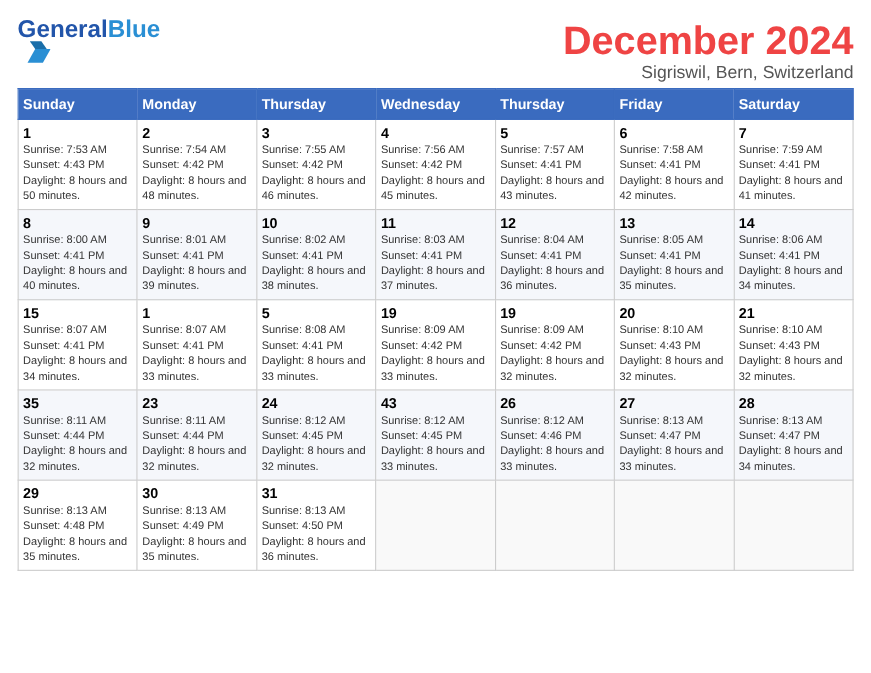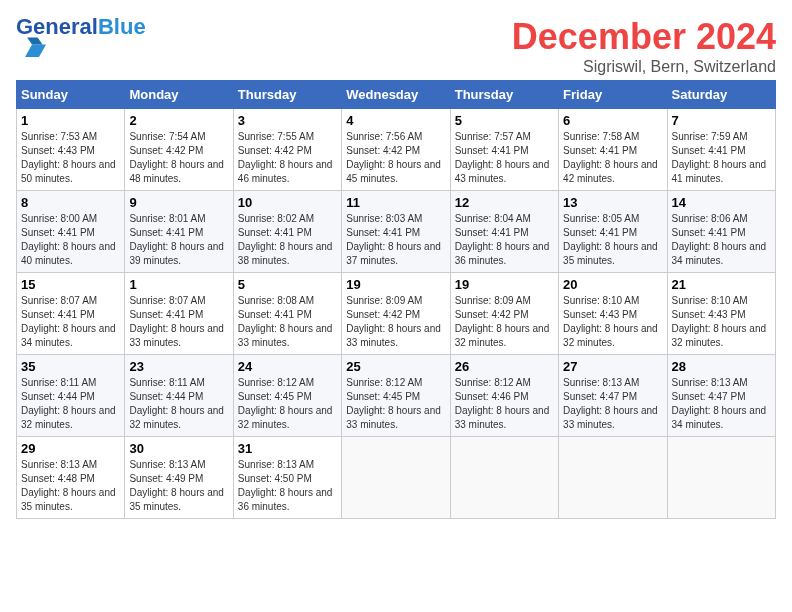--- a/index.html
+++ b/index.html
@@ -146,21 +146,21 @@
         <td><span class="day-number">5</span><span class="day-detail">Sunrise: 8:08 AM<br>Sunset: 4:41 PM<br>Daylight: 8 hours and 33 minutes.</span></td>
         <td><span class="day-number">19</span><span class="day-detail">Sunrise: 8:09 AM<br>Sunset: 4:42 PM<br>Daylight: 8 hours and 33 minutes.</span></td>
         <td><span class="day-number">19</span><span class="day-detail">Sunrise: 8:09 AM<br>Sunset: 4:42 PM<br>Daylight: 8 hours and 32 minutes.</span></td>
         <td><span class="day-number">20</span><span class="day-detail">Sunrise: 8:10 AM<br>Sunset: 4:43 PM<br>Daylight: 8 hours and 32 minutes.</span></td>
         <td><span class="day-number">21</span><span class="day-detail">Sunrise: 8:10 AM<br>Sunset: 4:43 PM<br>Daylight: 8 hours and 32 minutes.</span></td>
       </tr>
       <tr>
         <td><span class="day-number">35</span><span class="day-detail">Sunrise: 8:11 AM<br>Sunset: 4:44 PM<br>Daylight: 8 hours and 32 minutes.</span></td>
         <td><span class="day-number">23</span><span class="day-detail">Sunrise: 8:11 AM<br>Sunset: 4:44 PM<br>Daylight: 8 hours and 32 minutes.</span></td>
         <td><span class="day-number">24</span><span class="day-detail">Sunrise: 8:12 AM<br>Sunset: 4:45 PM<br>Daylight: 8 hours and 32 minutes.</span></td>
-        <td><span class="day-number">25</span><span class="day-detail">Sunrise: 8:12 AM<br>Sunset: 4:45 PM<br>Daylight: 8 hours and 33 minutes.</span></td>
+        <td><span class="day-number">43</span><span class="day-detail">Sunrise: 8:12 AM<br>Sunset: 4:45 PM<br>Daylight: 8 hours and 33 minutes.</span></td>
         <td><span class="day-number">26</span><span class="day-detail">Sunrise: 8:12 AM<br>Sunset: 4:46 PM<br>Daylight: 8 hours and 33 minutes.</span></td>
         <td><span class="day-number">27</span><span class="day-detail">Sunrise: 8:13 AM<br>Sunset: 4:47 PM<br>Daylight: 8 hours and 33 minutes.</span></td>
         <td><span class="day-number">28</span><span class="day-detail">Sunrise: 8:13 AM<br>Sunset: 4:47 PM<br>Daylight: 8 hours and 34 minutes.</span></td>
       </tr>
       <tr>
         <td><span class="day-number">29</span><span class="day-detail">Sunrise: 8:13 AM<br>Sunset: 4:48 PM<br>Daylight: 8 hours and 35 minutes.</span></td>
         <td><span class="day-number">30</span><span class="day-detail">Sunrise: 8:13 AM<br>Sunset: 4:49 PM<br>Daylight: 8 hours and 35 minutes.</span></td>
         <td><span class="day-number">31</span><span class="day-detail">Sunrise: 8:13 AM<br>Sunset: 4:50 PM<br>Daylight: 8 hours and 36 minutes.</span></td>
         <td class="empty-cell"></td>
         <td class="empty-cell"></td>

